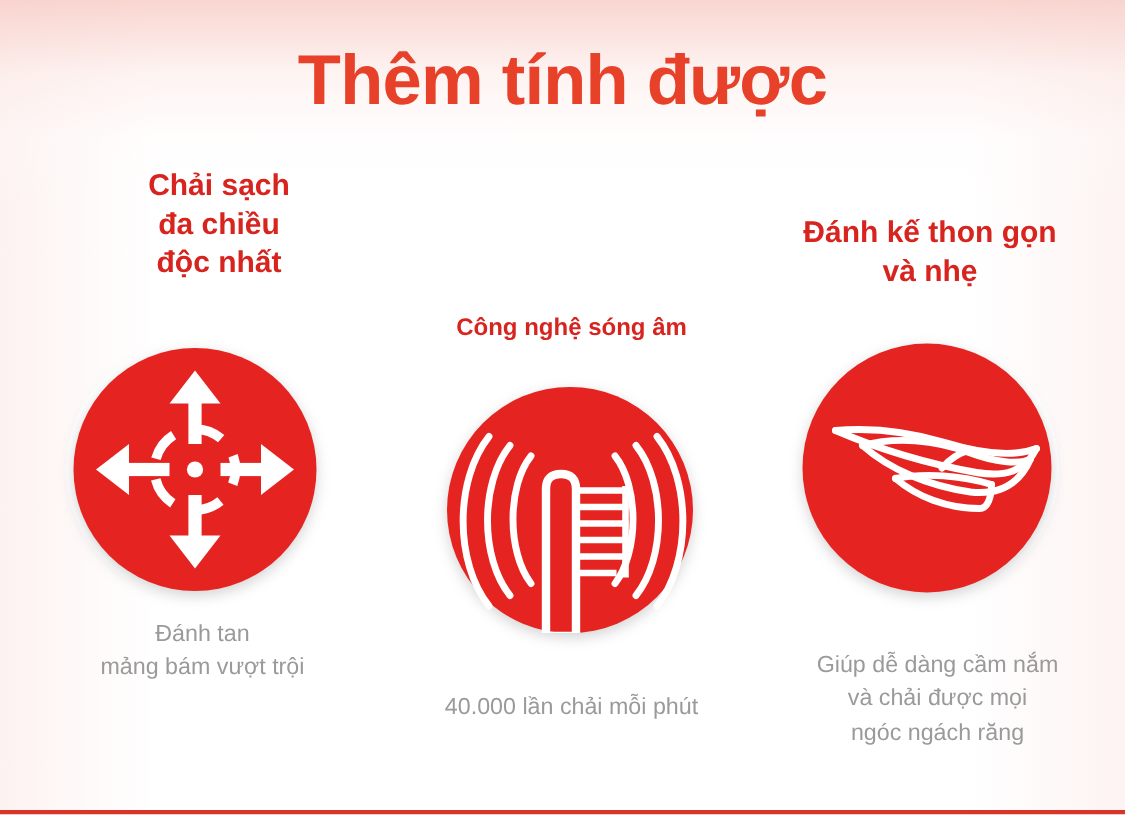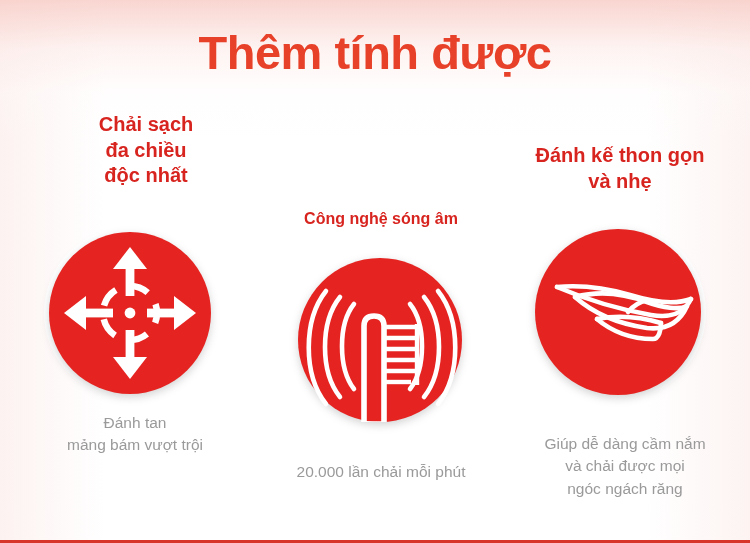--- a/index.html
+++ b/index.html
@@ -201,21 +201,21 @@
         <line x1="88" y1="91" x2="121" y2="91"></line>
         <line x1="88" y1="102" x2="121" y2="102"></line>
         <line x1="88" y1="113" x2="121" y2="113"></line>
         <line x1="88" y1="124" x2="113" y2="124"></line>
       </g>
 
       <line x1="119" y1="66" x2="119" y2="127" stroke="#ffffff" stroke-width="4.4"></line>
     </svg>
   </div>
 
-  <div class="gray-caption" id="caption-sonic">20.000 lần chải mỗi phút</div>
+  <div class="gray-caption" id="caption-sonic">40.000 lần chải mỗi phút</div>
 
   <div class="red-label" id="label-slim">Đánh kế thon gọn
 và nhẹ</div>
 
   <div class="circle" id="circle-slim">
     <svg viewBox="0 0 166 166" aria-hidden="true">
       <g fill="none" stroke="#ffffff" stroke-width="4.6" stroke-linecap="round" stroke-linejoin="round">
 
         <path d="M22 58 C44 56, 68 58, 95 66 C118 73, 140 76, 156 70"></path>
 

